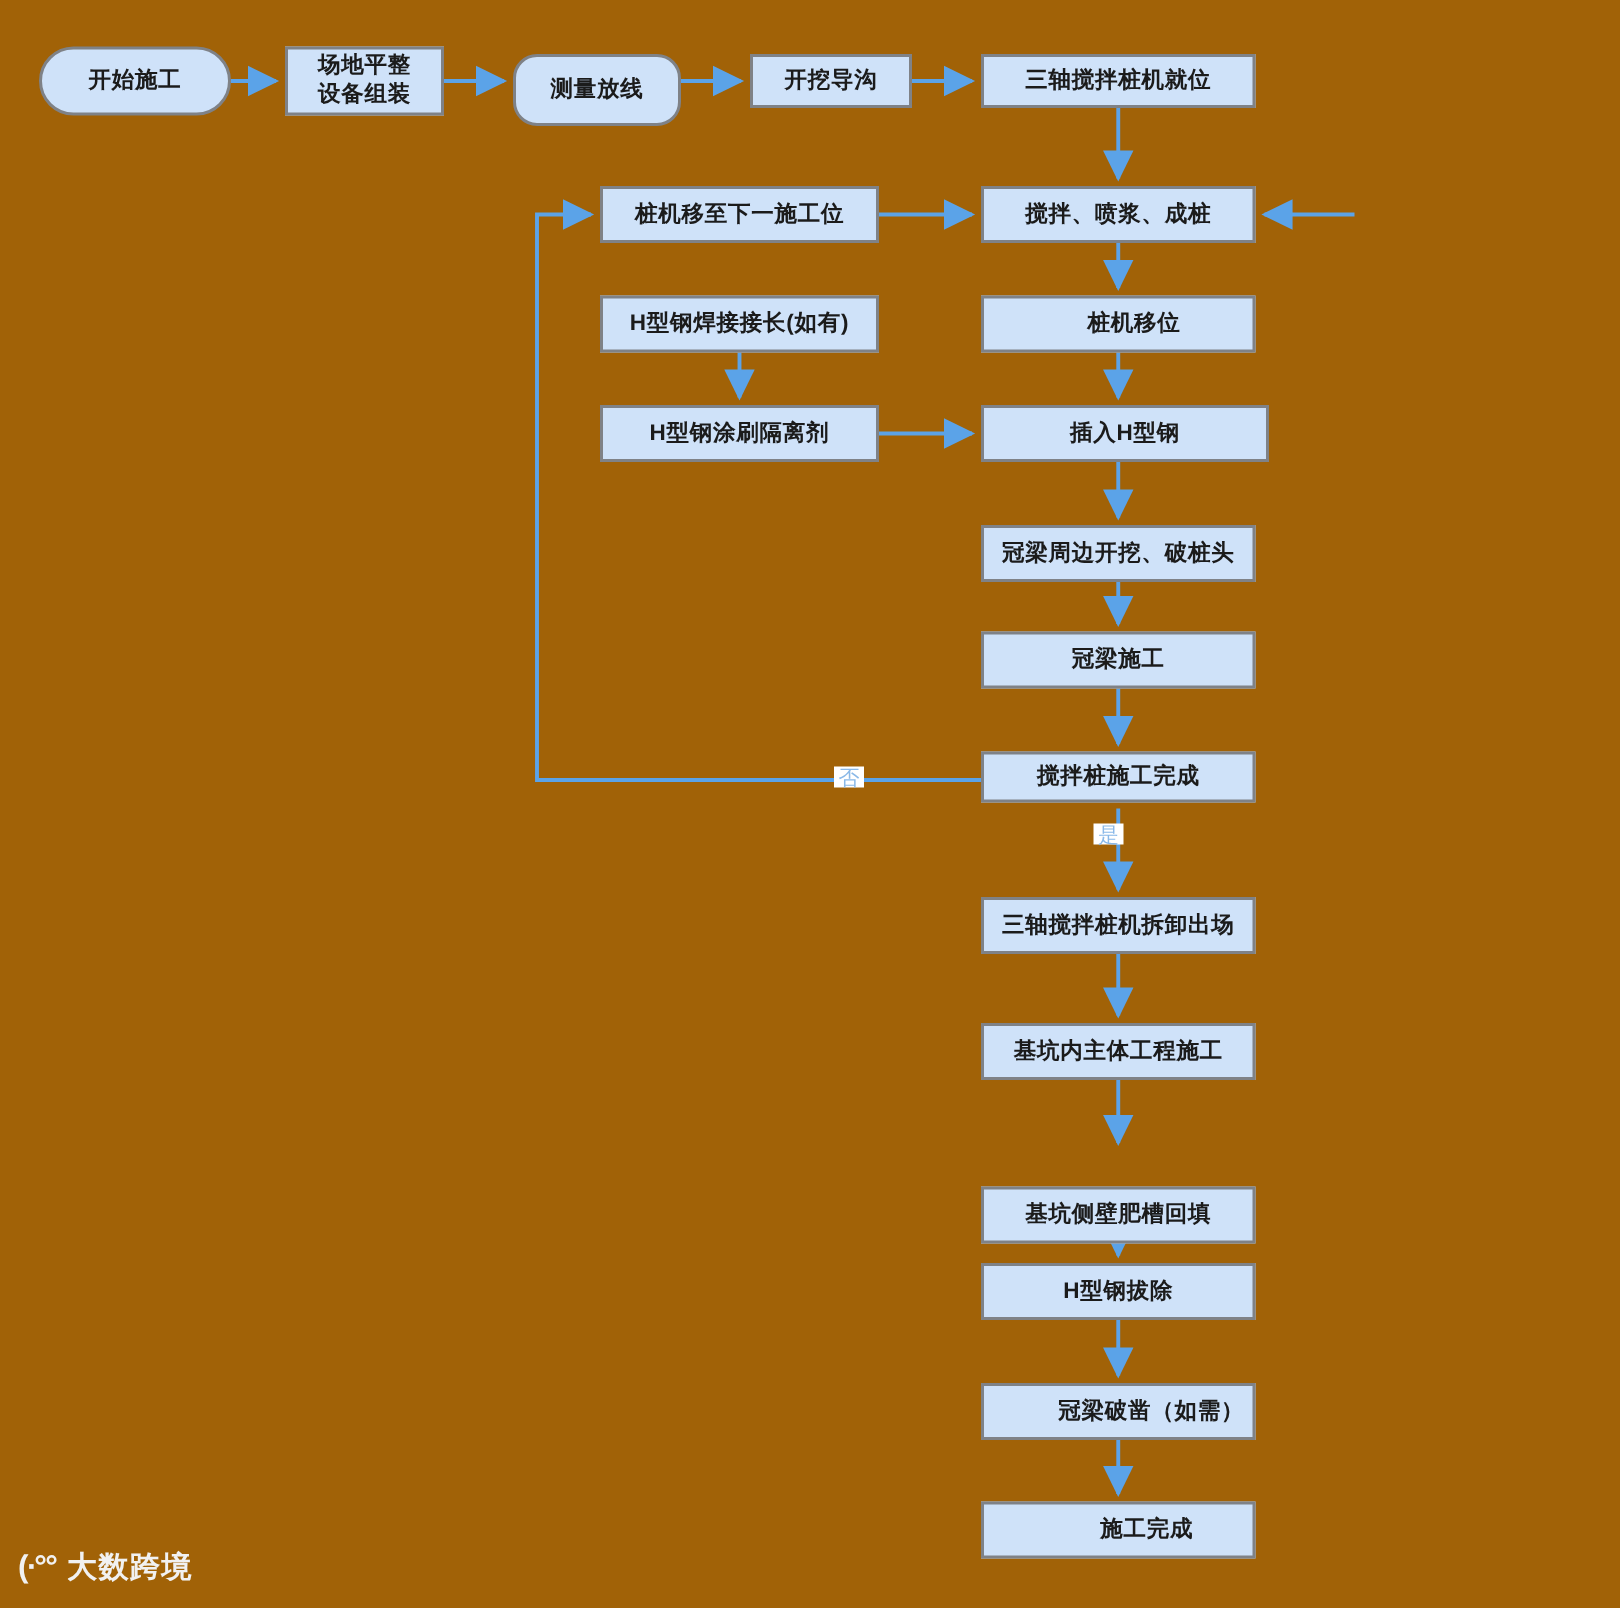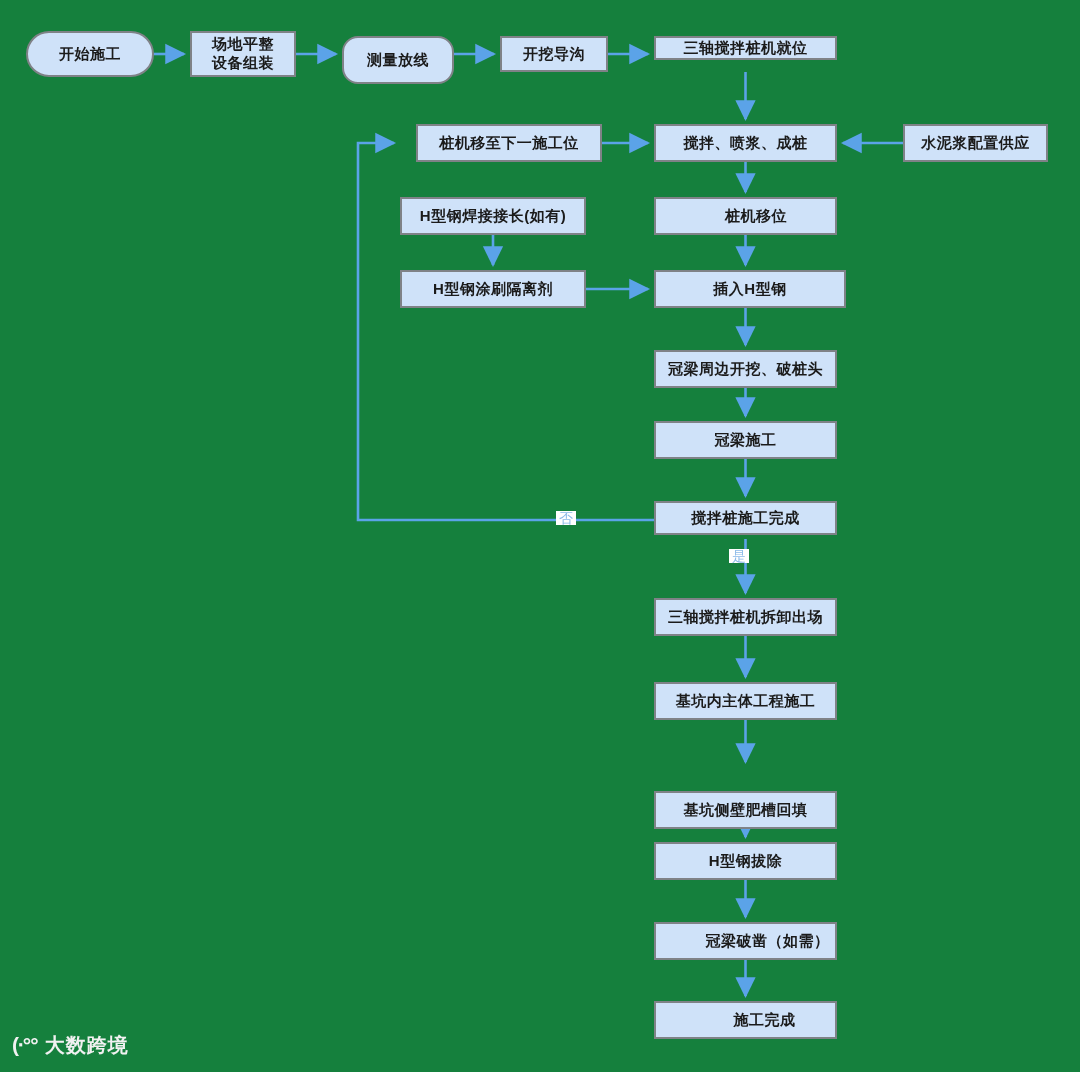--- a/index.html
+++ b/index.html
@@ -8,21 +8,21 @@
     padding: 0;
     background: #ffffff;
   }
   body {
     font-family: "Liberation Sans", "DejaVu Sans", sans-serif;
   }
   #canvas {
     position: relative;
     width: 1080px;
     height: 1072px;
-    background: #15803d;
+    background: #a16207;
     overflow: hidden;
   }
   #edge-layer {
     position: absolute;
     left: 0;
     top: 0;
     width: 1080px;
     height: 1072px;
     pointer-events: none;
   }
@@ -122,27 +122,26 @@
 
   <div class="node terminator" style="left:26px;top:31px;width:128px;height:46px;">开始施工</div>
 
   <div class="node" style="left:190px;top:31px;width:106px;height:46px;">场地平整
 设备组装</div>
 
   <div class="node" style="left:342px;top:36px;width:112px;height:48px;border-radius:16px;">测量放线</div>
 
   <div class="node" style="left:500px;top:36px;width:108px;height:36px;">开挖导沟</div>
 
-  <div class="node" style="left:654px;top:36px;width:183px;height:24px;">三轴搅拌桩机就位</div>
+  <div class="node" style="left:654px;top:36px;width:183px;height:36px;">三轴搅拌桩机就位</div>
 
-  <div class="node" style="left:400px;top:124px;width:186px;height:38px;margin-left:16px;">桩机移至下一施工位</div>
+  <div class="node" style="left:400px;top:124px;width:186px;height:38px;">桩机移至下一施工位</div>
 
   <div class="node" style="left:654px;top:124px;width:183px;height:38px;">搅拌、喷浆、成桩</div>
 
-  <div class="node" style="left:903px;top:124px;width:145px;height:38px;">水泥浆配置供应</div>
 
   <div class="node" style="left:400px;top:197px;width:186px;height:38px;">H型钢焊接接长(如有)</div>
 
   <div class="node" style="left:654px;top:197px;width:183px;height:38px;padding-left:21px;">桩机移位</div>
 
   <div class="node" style="left:400px;top:270px;width:186px;height:38px;">H型钢涂刷隔离剂</div>
 
   <div class="node" style="left:654px;top:270px;width:192px;height:38px;">插入H型钢</div>
 
   <div class="node" style="left:654px;top:350px;width:183px;height:38px;">冠梁周边开挖、破桩头</div>

